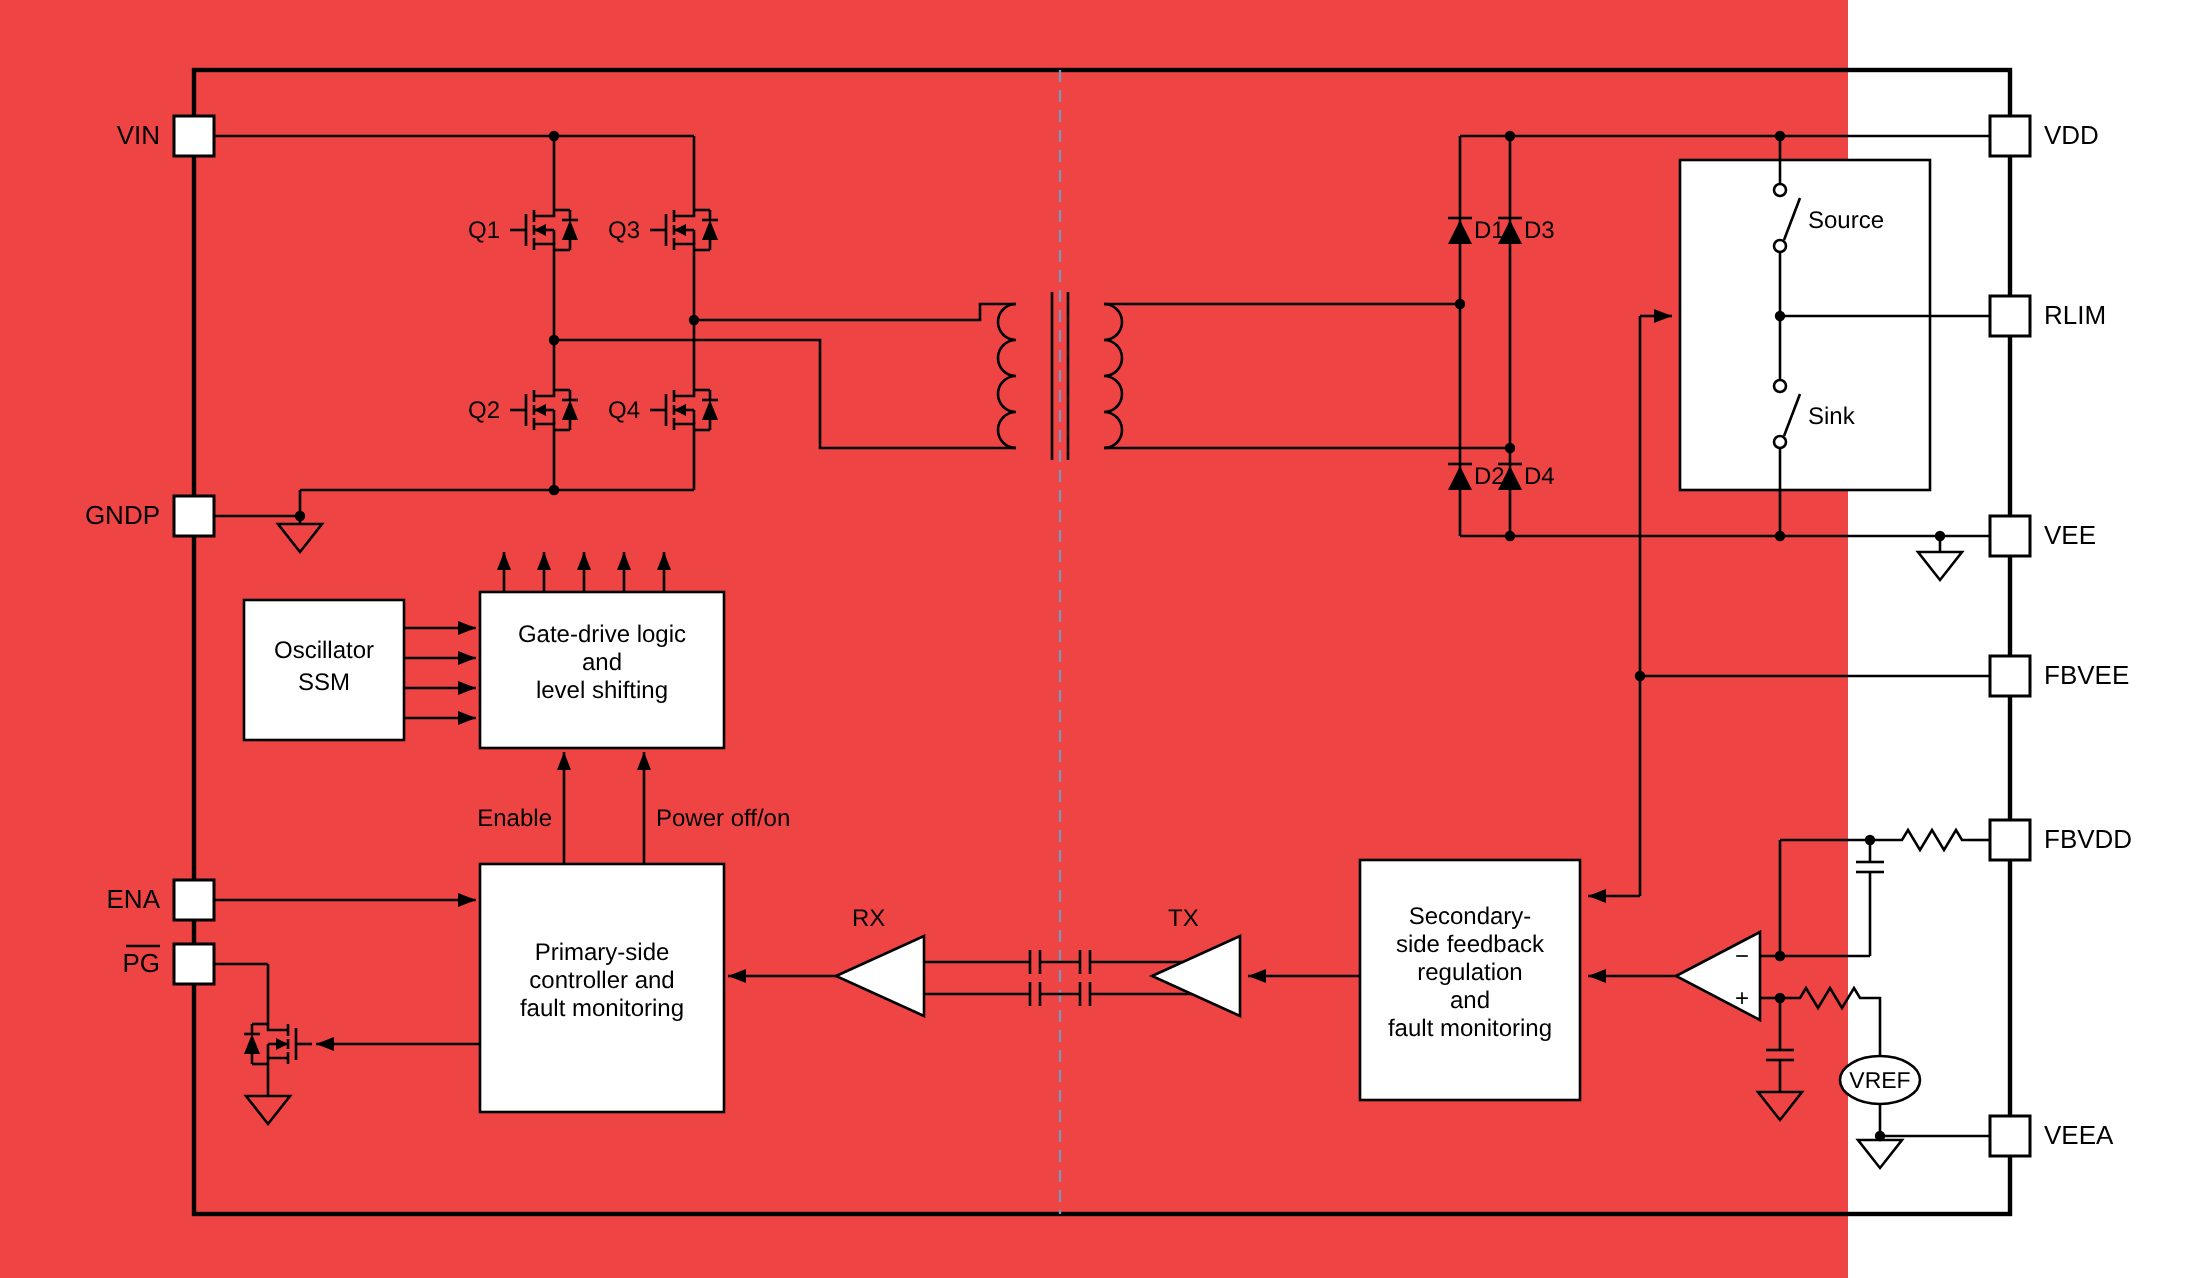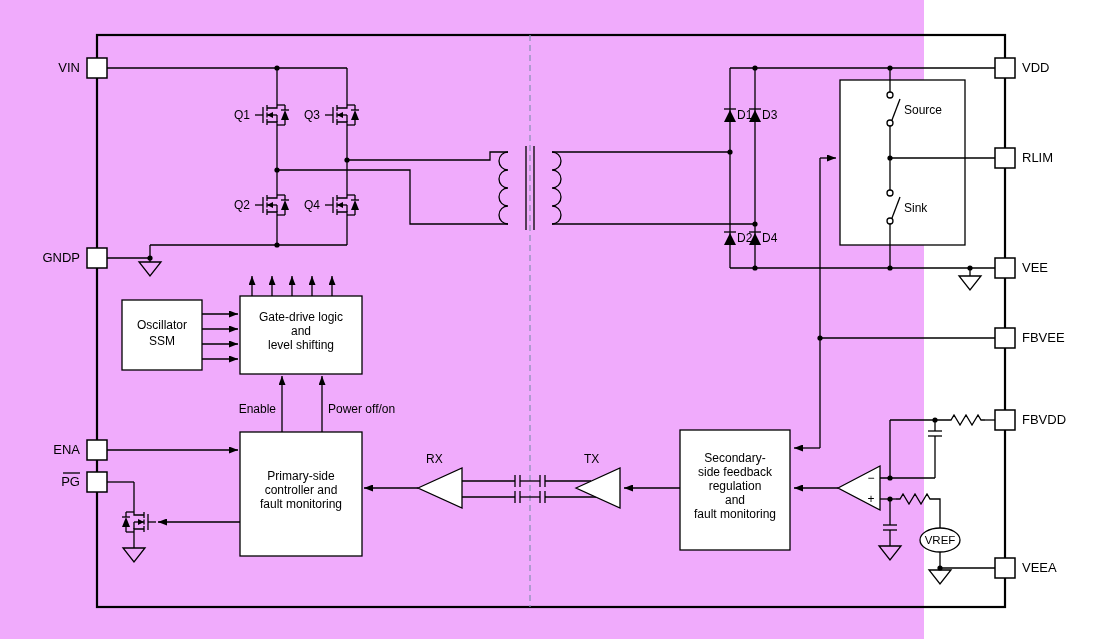--- a/index.html
+++ b/index.html
@@ -1,16 +1,16 @@
 <!DOCTYPE html>
 <html><head>
 <meta charset="utf-8">
 <style>
   html,body{margin:0;padding:0;background:#ffffff;}
-  .stage{width:924px;height:639px;position:relative;background:#f0abfc;font-family:"Liberation Sans",sans-serif;}
+  .stage{width:924px;height:639px;position:relative;background:#ef4444;font-family:"Liberation Sans",sans-serif;}
   svg{display:block;}
   svg text{font-family:"Liberation Sans",sans-serif;fill:#000;}
   .wire{stroke:#000;stroke-width:1.3;fill:none;}
   .thick{stroke:#000;stroke-width:2.2;fill:none;}
   .box{fill:#ffffff;stroke:#000;stroke-width:1.3;}
   .pin{fill:#ffffff;stroke:#000;stroke-width:1.5;}
   .sym{fill:#ffffff;stroke:#000;stroke-width:1.3;}
   .gnd{fill:none;stroke:#000;stroke-width:1.3;}
   .dot{fill:#000;stroke:none;}
   .blk{fill:#000;stroke:none;}

